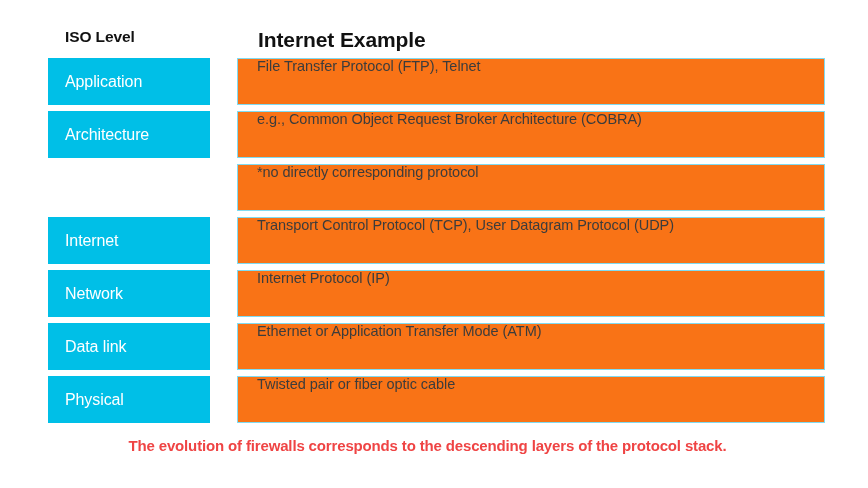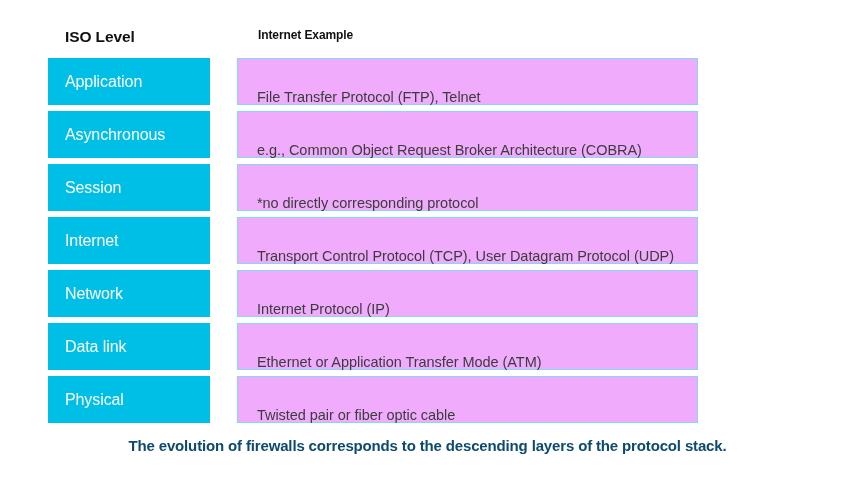--- a/index.html
+++ b/index.html
@@ -36,21 +36,21 @@
     font-size: 15.5px;
     font-weight: bold;
     color: #111111;
     letter-spacing: -0.1px;
     white-space: nowrap;
   }
   .header-example {
     position: absolute;
     left: 258px;
     top: 0;
-    font-size: 12px;
+    font-size: 21px;
     font-weight: bold;
     color: #111111;
     letter-spacing: -0.1px;
     white-space: nowrap;
   }
 
   
   .rows {
     position: absolute;
     top: 58px;
@@ -83,47 +83,47 @@
     color: #ffffff;
     letter-spacing: -0.1px;
     white-space: nowrap;
     line-height: 1;
   }
 
   .example-box {
     position: absolute;
     left: 237px;
     top: 0;
-    width: 461px;
+    width: 588px;
     height: 47px;
-    background: #f0abfc;
+    background: #f97316;
     border: 1.5px solid #80DBF1;
     box-sizing: border-box;
     display: flex;
-    align-items: flex-end;
+    align-items: flex-start;
   }
   .example-label {
     padding-left: 19px;
     font-size: 14.5px;
     color: #3c3c3c;
     letter-spacing: -0.05px;
     white-space: nowrap;
     line-height: 1;
   }
 
   
   .caption {
     position: absolute;
     left: 48px;
     top: 437px;
     width: 759px;
     text-align: center;
     font-size: 15px;
     font-weight: bold;
-    color: #0c4a6e;
+    color: #ef4444;
     letter-spacing: -0.15px;
     white-space: nowrap;
   }
 </style>
 </head>
 <body>
 
 <div class="diagram">
 
   <div class="headers">
@@ -137,31 +137,28 @@
       <div class="layer-box">
         <span class="layer-label">Application</span>
       </div>
       <div class="example-box">
         <span class="example-label">File Transfer Protocol (FTP), Telnet</span>
       </div>
     </div>
 
     <div class="row">
       <div class="layer-box">
-        <span class="layer-label">Asynchronous</span>
+        <span class="layer-label">Architecture</span>
       </div>
       <div class="example-box">
         <span class="example-label">e.g., Common Object Request Broker Architecture (COBRA)</span>
       </div>
     </div>
 
     <div class="row">
-      <div class="layer-box">
-        <span class="layer-label">Session</span>
-      </div>
       <div class="example-box">
         <span class="example-label">*no directly corresponding protocol</span>
       </div>
     </div>
 
     <div class="row">
       <div class="layer-box">
         <span class="layer-label">Internet</span>
       </div>
       <div class="example-box">

